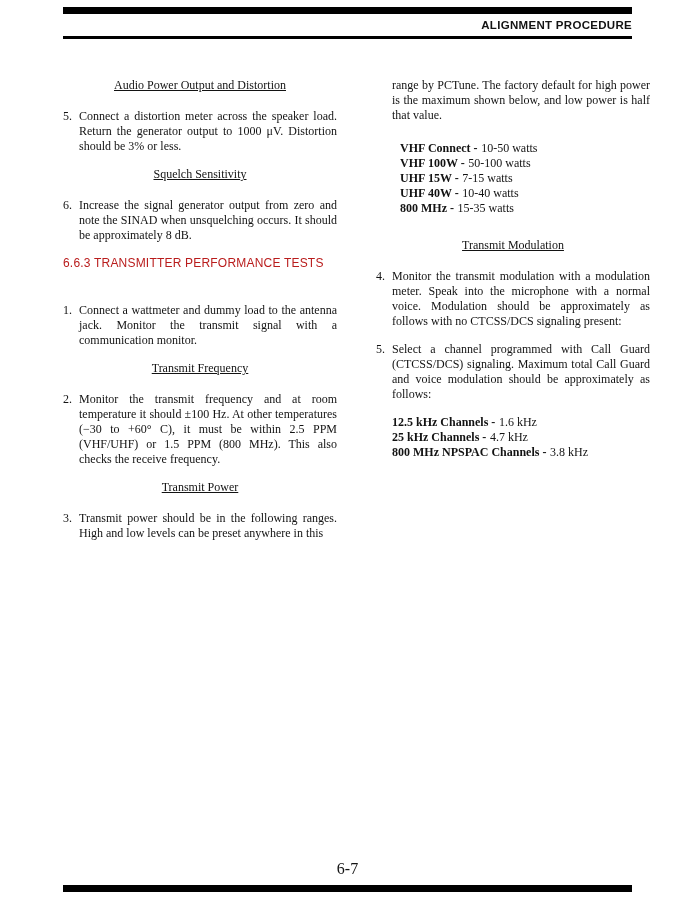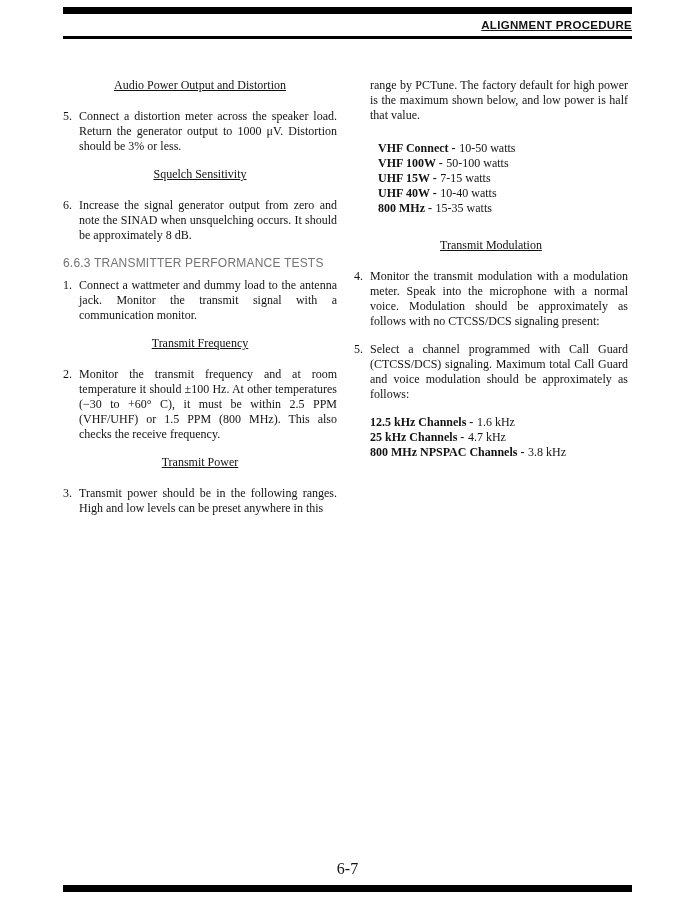--- a/index.html
+++ b/index.html
@@ -7,33 +7,32 @@
   body { font-family:"Liberation Serif", serif; font-size:12px; color:#131313; }
   .page {
     position:relative; width:695px; height:899px; background:#ffffff;
     margin:0 auto; overflow:hidden;
   }
   .top-rule { position:absolute; top:7px; left:63px; right:63px; height:7px; background:#000; }
   .header-row {
     position:absolute; top:19px; left:63px; right:63px; text-align:right;
     font-family:"Liberation Sans", sans-serif; font-weight:bold; font-size:11.5px;
     letter-spacing:0.3px;
-    text-decoration:underline;
   }
   .header-rule { position:absolute; top:36px; left:63px; right:63px; height:3px; background:#000; }
 
-  .columns { position:absolute; top:74px; left:63px; right:63px; display:flex; gap:17px; }
+  .columns { position:absolute; top:74px; left:63px; right:63px; display:flex; gap:39px; }
   .col { width:274px; flex:none; line-height:15px; }
 
   .center-heading {
     text-align:center; text-decoration:underline; margin:8px 0 16px 0;
   }
   .section-title {
     font-family:"Liberation Sans", sans-serif; font-size:12px; letter-spacing:0.2px;
-    margin:1px 0 7px 0; color:#737373;
+    margin:1px 0 32px 0; color:#b91c1c;
   }
   .item { display:flex; margin-bottom:13px; }
   .item .num { width:16px; flex:none; }
   .item .itext { flex:1; text-align:justify; }
 
   .cont-para { margin-left:16px; text-align:justify; margin-bottom:18px; }
 
   .spec-list { margin:2px 0 16px 24px; }
   .spec-list.mod { margin-left:16px; margin-bottom:14px; }
   .spec-row { line-height:15px; }

